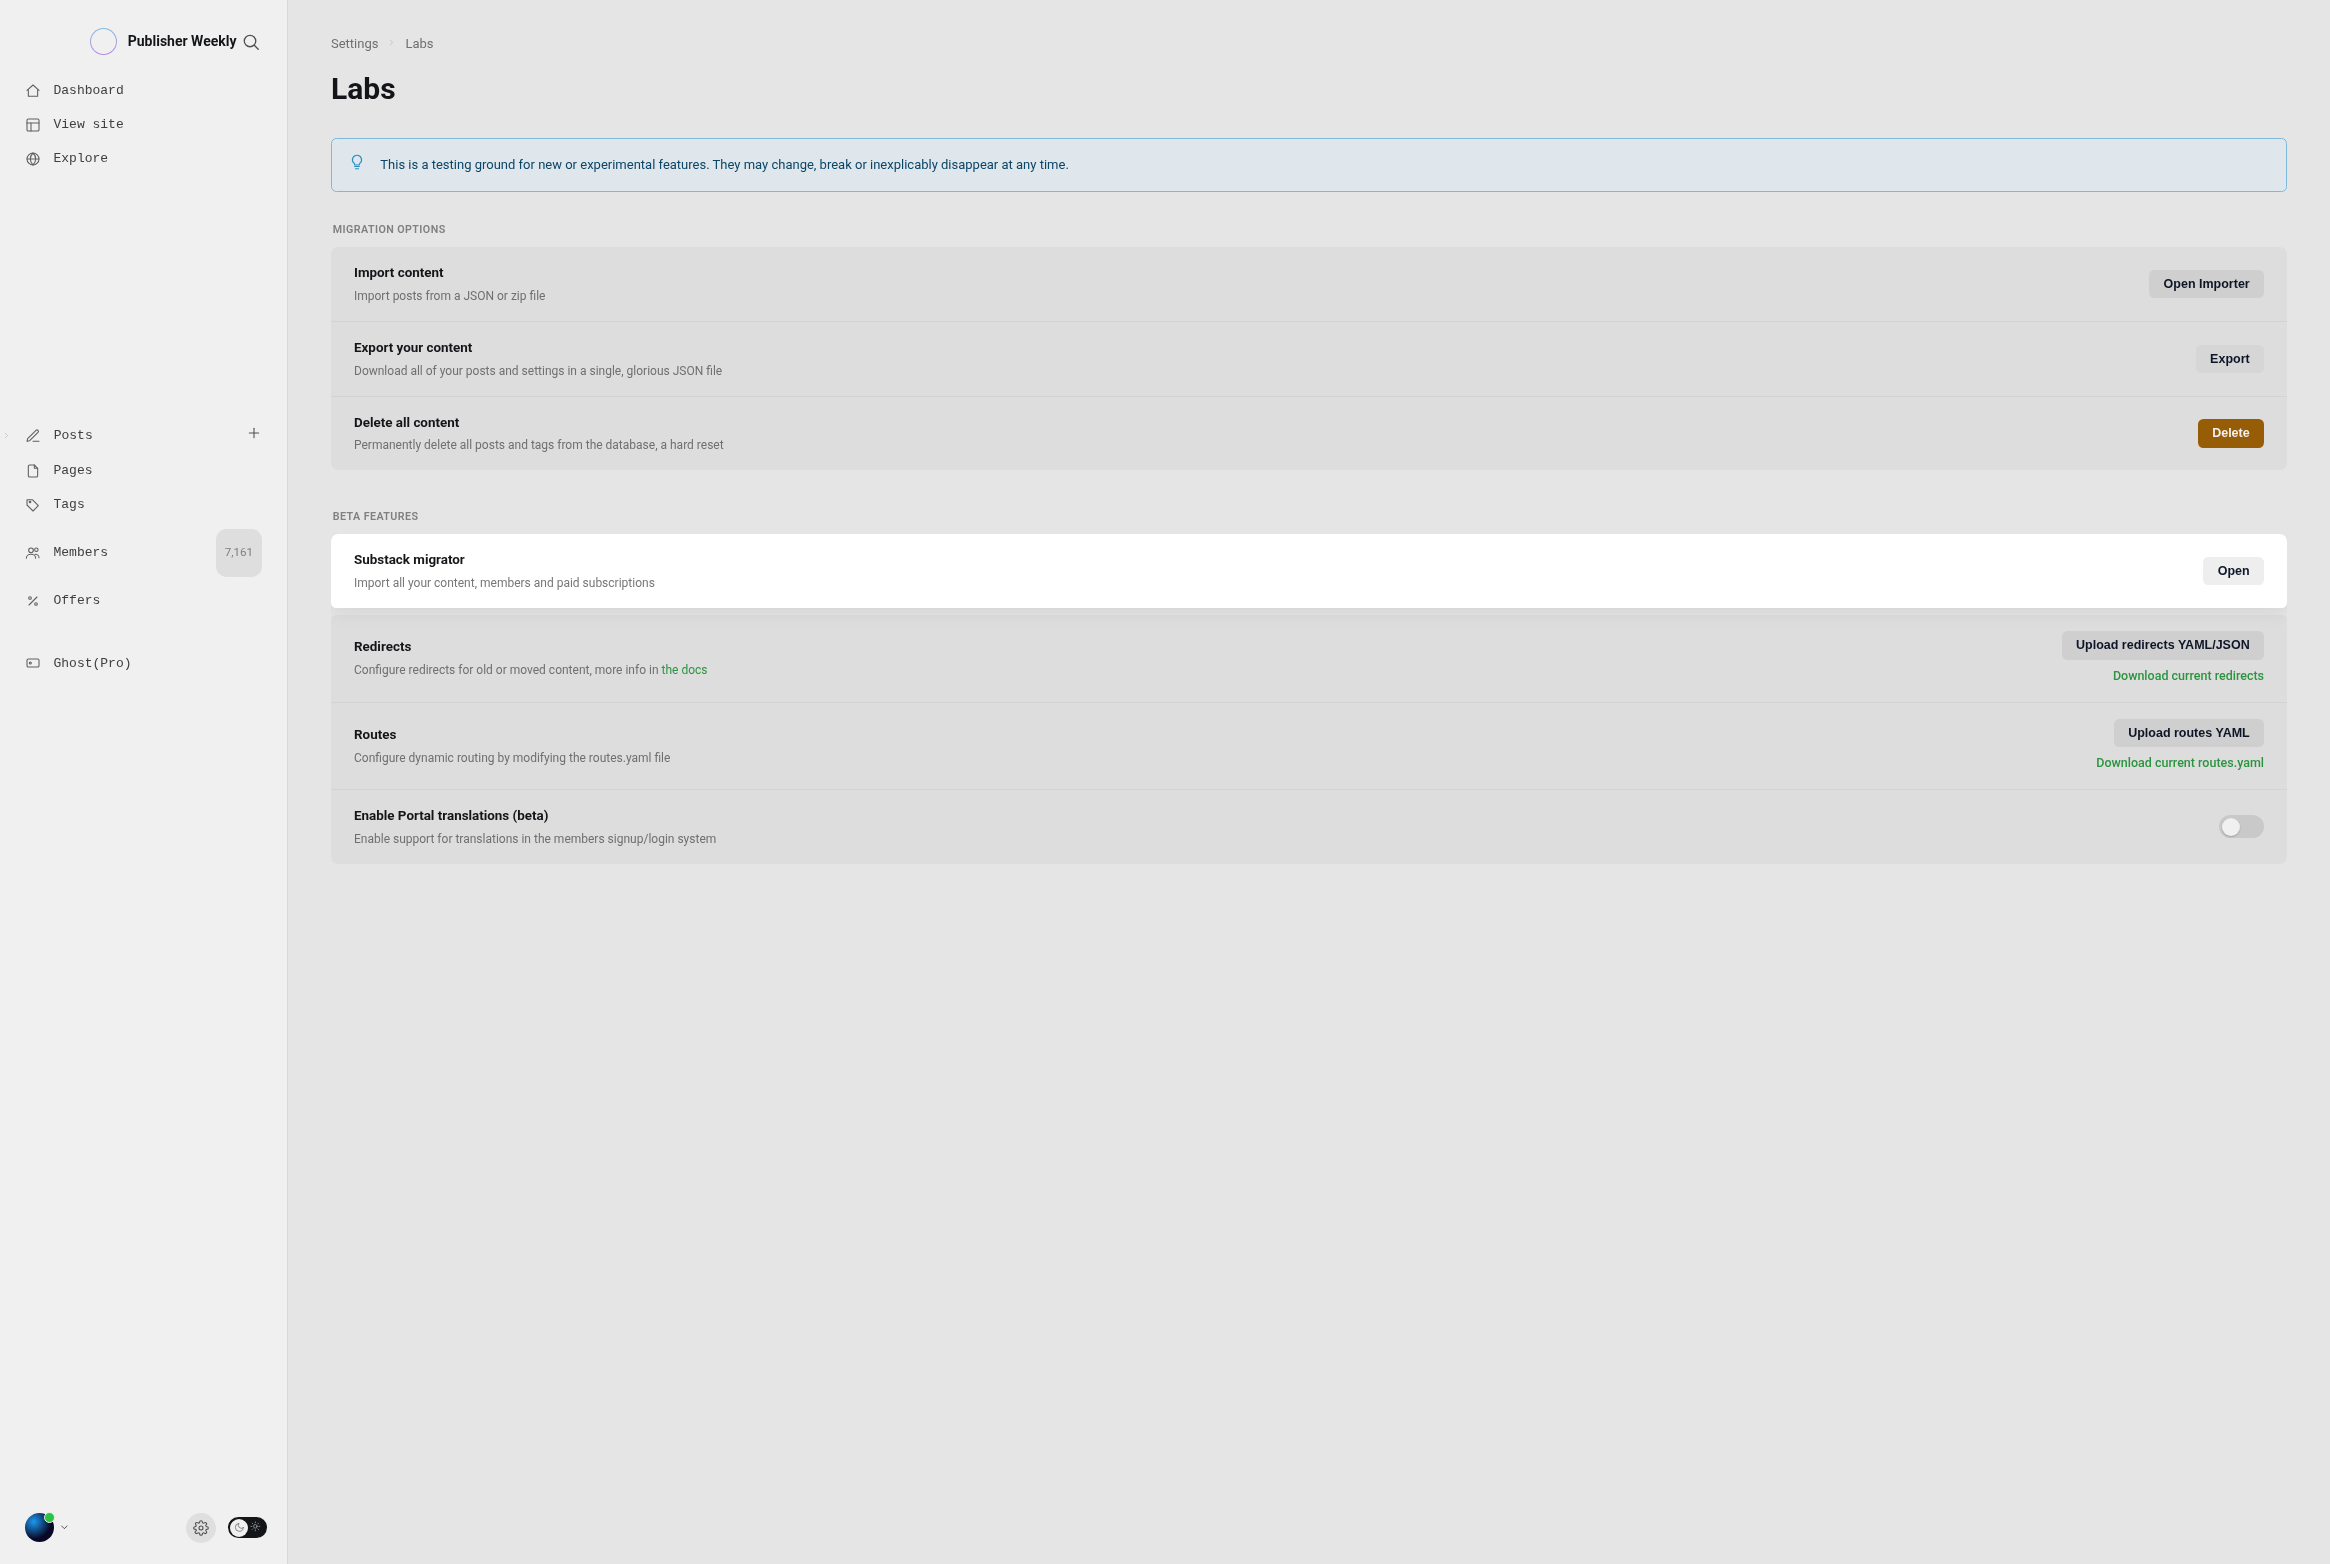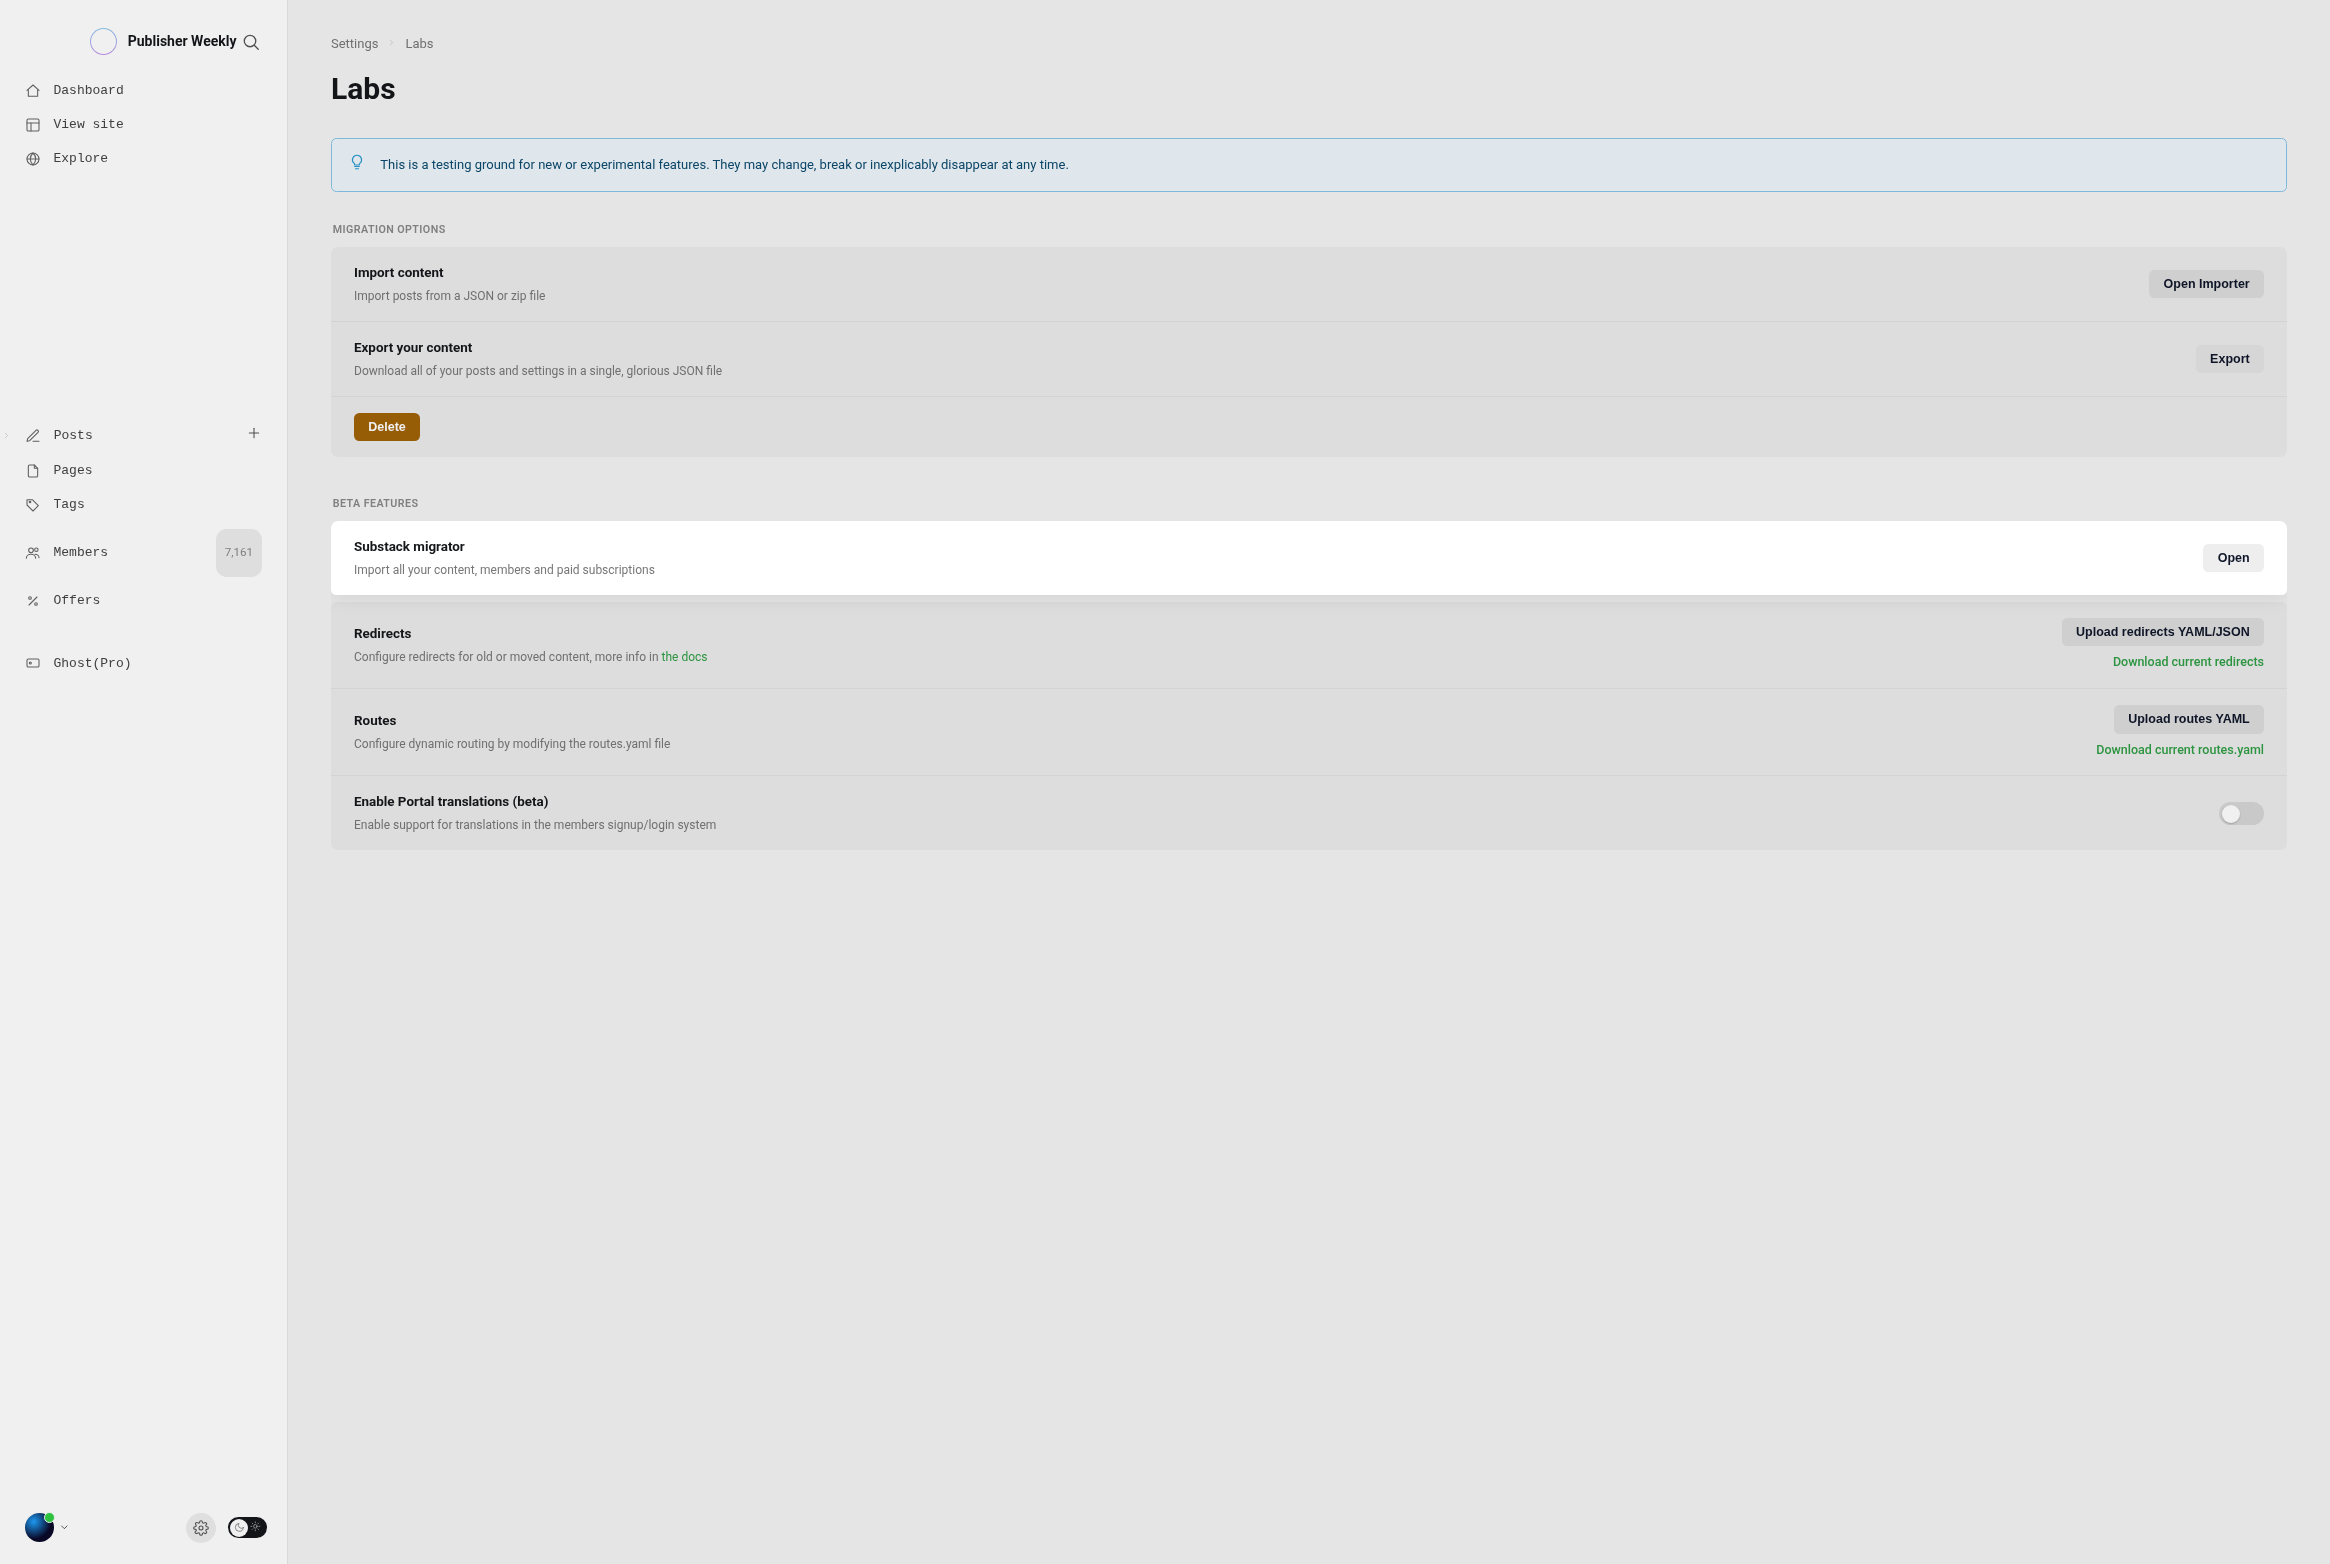--- a/index.html
+++ b/index.html
@@ -329,20 +329,24 @@
         <button class="btn-grey">Open Importer</button>
       </div>
       <div class="card-row">
         <div class="titles">
           <div class="row-title">Export your content</div>
           <div class="row-sub">Download all of your posts and settings in a single, glorious JSON file</div>
         </div>
         <button class="btn-grey btn-grey-light">Export</button>
       </div>
       <div class="card-row">
+        <div class="titles">
+          <div class="row-title">Delete all content</div>
+          <div class="row-sub">Permanently delete all posts and tags from the database, a hard reset</div>
+        </div>
         <button class="btn-grey btn-red">Delete</button>
       </div>
     </div>
   </div>
 
   <div class="section">
     <div class="section-label">BETA FEATURES</div>
     <div class="card-list" style="background:transparent;">
 
       <div class="card-row highlight">

